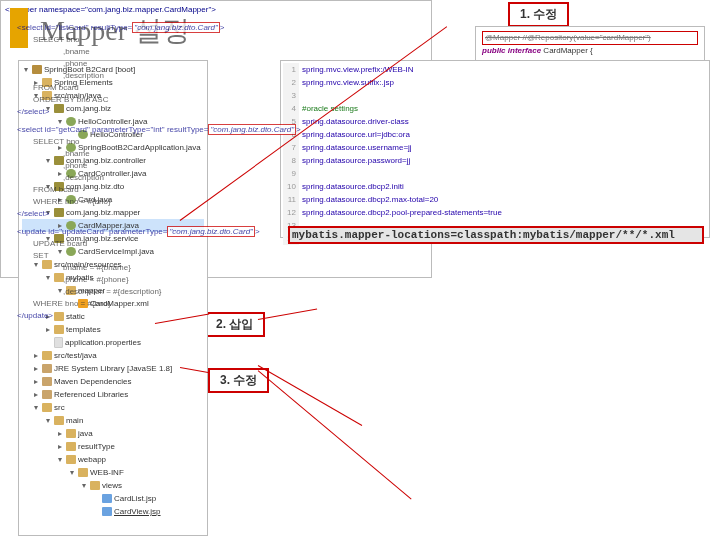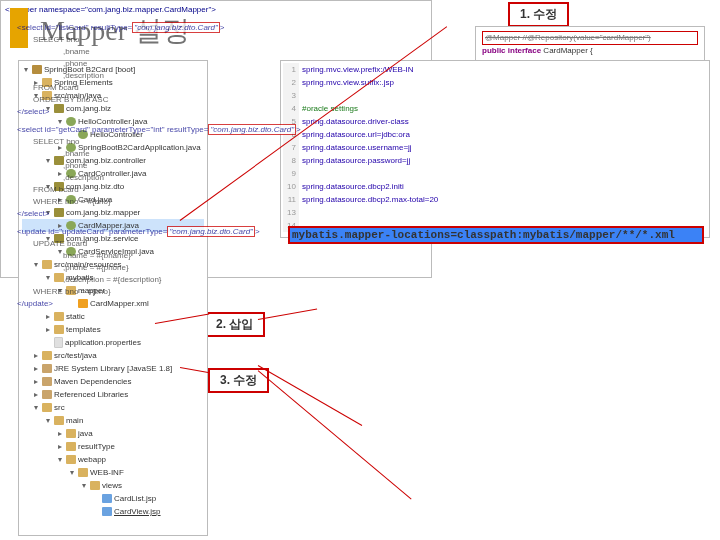--- a/index.html
+++ b/index.html
@@ -29,32 +29,32 @@
   .i-pkg { background: #9a8f3a; }
   .i-java { background: #8aa758; border-radius: 50%; }
   .i-xml { background: #f0a020; }
   .i-file { background: #e0e0e0; border:1px solid #ccc; width:9px; height:11px; }
   .i-lib { background: #c9a46b; }
   .i-jsp { background: #6aa2e0; }
   .tree .hl { background: #cde3fb; }
 
   
   .jpanel { left: 475px; top: 26px; width: 230px; height: 180px; font-family: "Consolas", monospace; font-size: 8px; line-height: 12px; padding: 4px 6px; color: #333; }
-  .kw { color: #870080; font-weight: bold; }
+  .kw { color: #870080; font-weight: bold; font-style: italic; }
   .ann { color: #777; }
 
   
   .ppanel { left: 280px; top: 60px; width: 430px; height: 178px; font-family: "Consolas", monospace; font-size: 8px; line-height: 13px; padding: 2px; }
   .gutter { display:inline-block; width: 16px; text-align: right; color: #999; background: #f3f3f3; padding-right: 3px; margin-right: 3px; }
   .prop .val { color: #20a; }
   .prop .gr { color: #1a7a1a; }
   .prop .row { white-space: nowrap; }
 
   
-  .mapper-line { position: absolute; left: 288px; top: 226px; width: 416px; border: 2px solid #c00; background: #3b82f6; font-family: "Courier New", monospace; font-size: 11px; font-weight: bold; padding: 1px 2px; }
+  .mapper-line { position: absolute; left: 288px; top: 226px; width: 416px; border: 2px solid #c00; background: #e5e5e5; font-family: "Courier New", monospace; font-size: 11px; font-weight: bold; padding: 1px 2px; }
 
   
   .xmlpanel { left: 278px; top: 258px; width: 432px; height: 278px; border: 1px solid #bbb; font-family: "Consolas", monospace; font-size: 8px; line-height: 12px; padding: 3px 4px; color: #555; }
   .xmlpanel .tag { color: #008; }
   .xmlpanel .txt { color: #333; }
   .xmlpanel .dimblock { opacity: .75; }
   .red-u { border: 1.5px solid #c00; padding: 0 1px; color: #008; font-style: italic; background: #fff; }
   .dimline { color: #999; }
 
   
@@ -277,20 +277,21 @@
   <div class="row"><span class="gutter">2</span><span class="val">spring.mvc.view.suffix:.jsp</span></div>
   <div class="row"><span class="gutter">3</span><span></span></div>
   <div class="row"><span class="gutter">4</span><span class="gr">#oracle settings</span></div>
   <div class="row"><span class="gutter">5</span><span class="val">spring.datasource.driver-class</span></div>
   <div class="row"><span class="gutter">6</span><span class="val">spring.datasource.url=jdbc:ora</span></div>
   <div class="row"><span class="gutter">7</span><span class="val">spring.datasource.username=jj</span></div>
   <div class="row"><span class="gutter">8</span><span class="val">spring.datasource.password=jj</span></div>
   <div class="row"><span class="gutter">9</span><span></span></div>
   <div class="row"><span class="gutter">10</span><span class="val">spring.datasource.dbcp2.initi</span></div>
   <div class="row"><span class="gutter">11</span><span class="val">spring.datasource.dbcp2.max-total=20</span></div>
+  <div class="row"><span class="gutter">12</span><span class="val">spring.datasource.dbcp2.pool-prepared-statements=true</span></div>
   <div class="row"><span class="gutter">13</span></div>
   <div class="row"><span class="gutter">14</span></div>
 </div>
 
 <div class="mapper-line">mybatis.mapper-locations=classpath:mybatis/mapper/**/*.xml</div>
 
 <div class="xmlpanel">
   <div class="dimline tag">&lt;mapper namespace="com.jang.biz.mapper.CardMapper"&gt;</div>
   <div style="height:6px;"></div>
   <div class="dimblock">
@@ -307,19 +308,20 @@
     <div class="txt" style="padding-left:28px;">SELECT bno</div>
     <div class="txt" style="padding-left:58px;">,bname</div>
     <div class="txt" style="padding-left:58px;">,phone</div>
     <div class="txt" style="padding-left:58px;">,description</div>
     <div class="txt" style="padding-left:28px;">FROM   bcard</div>
     <div class="txt" style="padding-left:28px;">WHERE  bno = #{bno}</div>
     <div class="tag" style="padding-left:12px;">&lt;/select&gt;</div>
     <div style="height:6px;"></div>
     <div style="padding-left:12px;"><span class="tag">&lt;update id="updateCard" parameterType=</span><span class="red-u">"com.jang.biz.dto.Card"</span><span class="tag">&gt;</span></div>
     <div class="txt" style="padding-left:28px;">UPDATE bcard</div>
+    <div class="txt" style="padding-left:28px;">SET</div>
     <div class="txt" style="padding-left:58px;">bname  = #{bname}</div>
     <div class="txt" style="padding-left:58px;">,phone = #{phone}</div>
     <div class="txt" style="padding-left:58px;">,description = #{description}</div>
     <div class="txt" style="padding-left:28px;">WHERE  bno = #{bno}</div>
     <div class="tag" style="padding-left:12px;">&lt;/update&gt;</div>
   </div>
 </div>
 
 </body></html>

